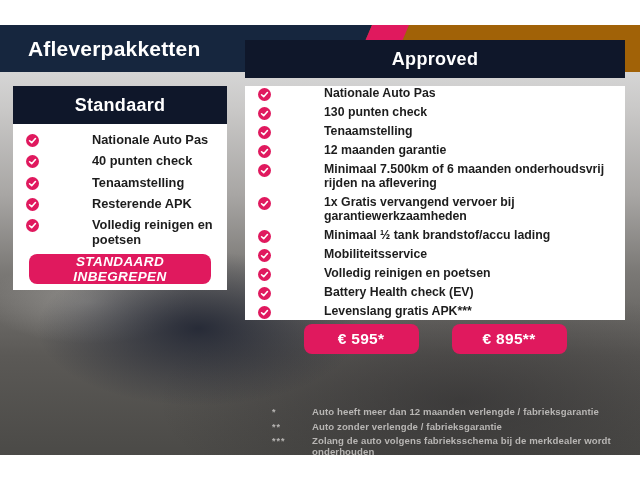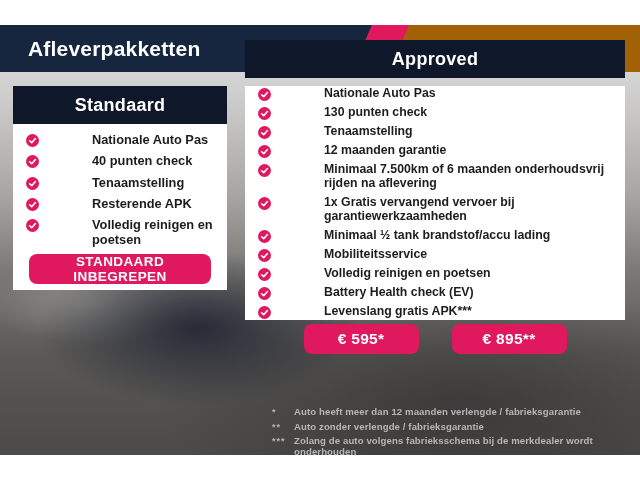--- a/index.html
+++ b/index.html
@@ -61,32 +61,32 @@
   .card-standaard .check-text{font-size:12.8px;}
   .card-approved .check-text{font-size:12.3px;}
 
   .pill-btn{
     background:#e0195e;color:#ffffff;border:none;border-radius:8px;
     font-family:inherit;font-weight:700;cursor:pointer;
     display:flex;align-items:center;justify-content:center;
   }
   .standaard-btn{
     margin:auto auto 8px auto;width:182px;height:30px;
-    font-size:13.5px;letter-spacing:.4px;
+    font-size:13.5px;letter-spacing:.4px;font-style:italic;
   }
   .price-row{margin-top:auto;display:flex;justify-content:center;gap:33px;padding-bottom:2px;}
   .price-btn{width:115px;height:30px;font-size:15.5px;letter-spacing:.3px;}
 
   
   .footnotes{position:absolute;left:272px;top:406px;width:360px;}
   .footnote-row{display:flex;margin-bottom:3.5px;}
   .footnote-marker{
     flex:0 0 22px;color:#b8b6b4;font-size:9px;font-weight:700;letter-spacing:1px;padding-top:1px;
   }
-  .footnote-text{color:#b8b6b4;font-size:9.6px;font-weight:600;letter-spacing:.1px;}
+  .footnote-text{color:#b8b6b4;font-size:9.6px;font-weight:600;letter-spacing:.1px;margin-left:18px;}
 </style>
 </head>
 <body>
 
 <div class="header-bar">
   <div class="bar-navy"></div>
   <div class="bar-pink"></div>
   <div class="header-title">Afleverpakketten</div>
   <div class="brand">
     <svg width="25" height="23" viewBox="0 0 100 90" aria-hidden="true">

